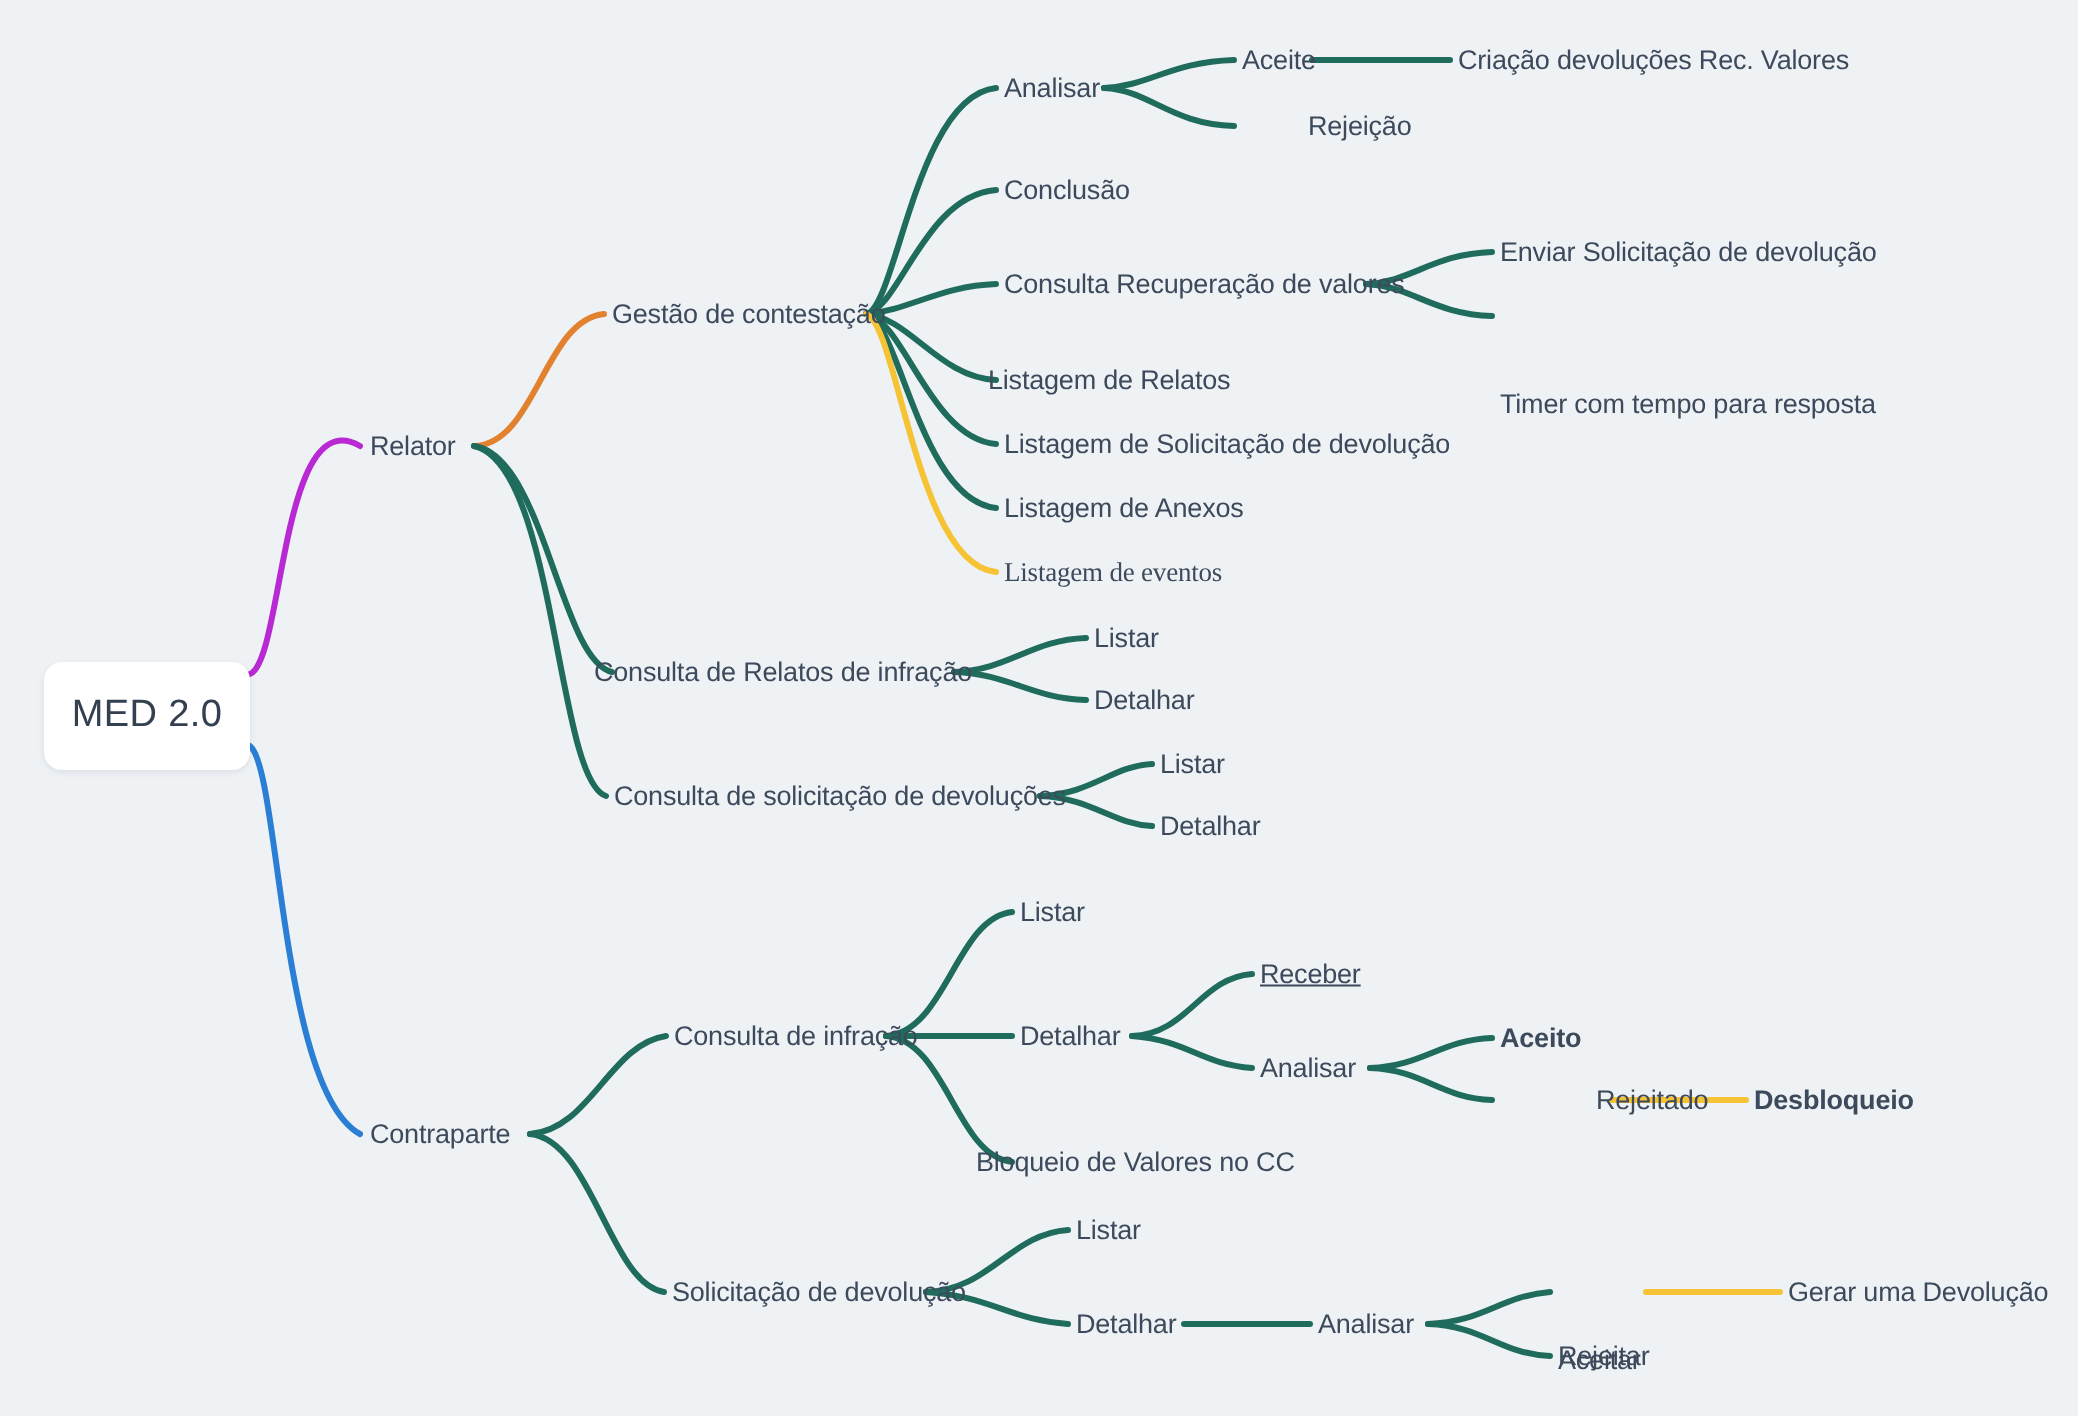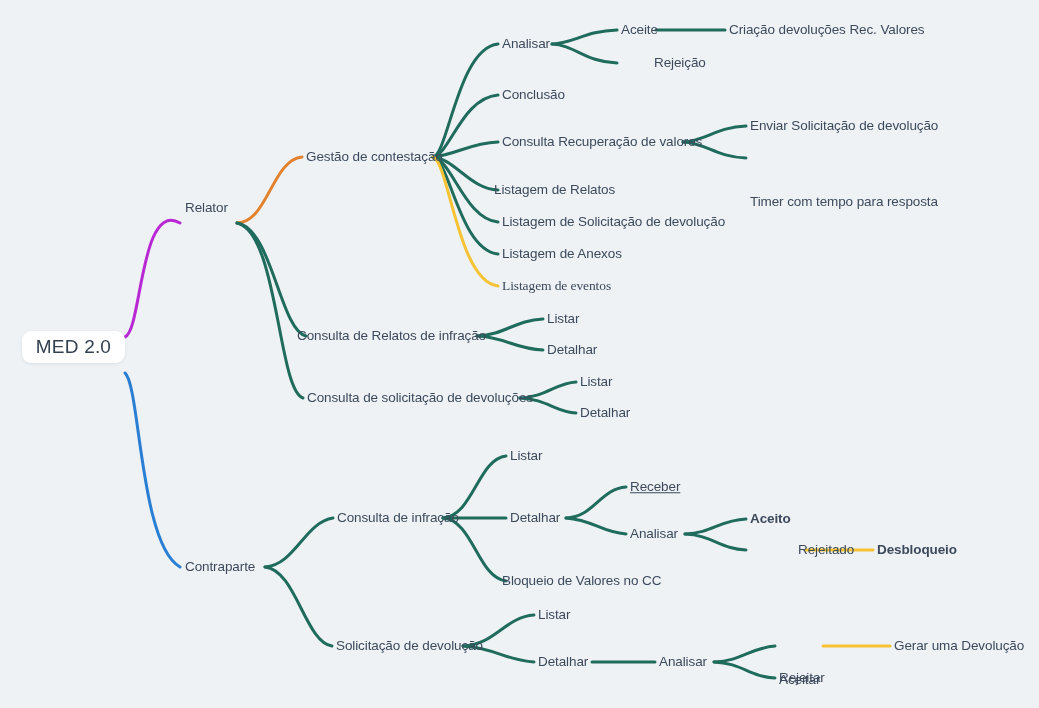--- a/index.html
+++ b/index.html
@@ -78,26 +78,26 @@
     <path d="M 685 534 C 712 535 720 549 746 550" fill="none" stroke="#1f6b5c" stroke-width="3" stroke-linecap="round"></path>
     <path d="M 806 550 L 873 550" fill="none" stroke="#f5c333" stroke-width="3" stroke-linecap="round"></path>
     <path d="M 463 646 C 495 645 505 617 534 615" fill="none" stroke="#1f6b5c" stroke-width="3" stroke-linecap="round"></path>
     <path d="M 463 646 C 495 648 505 660 534 662" fill="none" stroke="#1f6b5c" stroke-width="3" stroke-linecap="round"></path>
     <path d="M 592 662 L 655 662" fill="none" stroke="#1f6b5c" stroke-width="3" stroke-linecap="round"></path>
     <path d="M 714 662 C 742 661 750 648 775 646" fill="none" stroke="#1f6b5c" stroke-width="3" stroke-linecap="round"></path>
     <path d="M 714 662 C 742 663 750 677 775 678" fill="none" stroke="#1f6b5c" stroke-width="3" stroke-linecap="round"></path>
     <path d="M 823 646 L 890 646" fill="none" stroke="#f5c333" stroke-width="3" stroke-linecap="round"></path>
   </svg>
 
-<div class="root-node" style="left: 22px; top: 331px; width: 103px; height: 32px;">
+<div class="root-node" style="left: 22px; top: 331px; width: 103px; height: 54px;">
   <span>MED 2.0</span>
 </div>
 
 <div id="node-layer">
-    <div class="node-label" style="left: 185px; top: 208px;">Relator</div>
+    <div class="node-label" style="left: 185px; top: 223px;">Relator</div>
     <div class="node-label" style="left: 306px; top: 157px;">Gestão de contestação</div>
     <div class="node-label" style="left: 502px; top: 44px;">Analisar</div>
     <div class="node-label" style="left: 621px; top: 30px;">Aceite</div>
     <div class="node-label" style="left: 729px; top: 30px;">Criação devoluções Rec. Valores</div>
     <div class="node-label" style="left: 654px; top: 63px;">Rejeição</div>
     <div class="node-label" style="left: 502px; top: 95px;">Conclusão</div>
     <div class="node-label" style="left: 502px; top: 142px;">Consulta Recuperação de valores</div>
     <div class="node-label" style="left: 750px; top: 126px;">Enviar Solicitação de devolução</div>
     <div class="node-label" style="left: 750px; top: 158px; margin-top: 44px;">Timer com tempo para resposta</div>
     <div class="node-label" style="left: 494px; top: 190px;">Listagem de Relatos</div>
@@ -112,21 +112,21 @@
     <div class="node-label" style="left: 580px; top: 413px;">Detalhar</div>
     <div class="node-label" style="left: 185px; top: 567px;">Contraparte</div>
     <div class="node-label" style="left: 337px; top: 518px;">Consulta de infração</div>
     <div class="node-label" style="left: 510px; top: 456px;">Listar</div>
     <div class="node-label" style="left: 510px; top: 518px;">Detalhar</div>
     <div class="node-label" style="left: 630px; top: 487px; text-decoration: underline;">Receber</div>
     <div class="node-label" style="left: 630px; top: 534px;">Analisar</div>
     <div class="node-label" style="left: 750px; top: 519px; font-weight: bold;">Aceito</div>
     <div class="node-label" style="left: 750px; top: 550px; margin-left: 48px;">Rejeitado</div>
     <div class="node-label" style="left: 877px; top: 550px; font-weight: bold;">Desbloqueio</div>
-    <div class="node-label" style="left: 502px; top: 581px;">Bloqueio de Valores no CC</div>
+    <div class="node-label" style="left: 488px; top: 581px;">Bloqueio de Valores no CC</div>
     <div class="node-label" style="left: 336px; top: 646px;">Solicitação de devolução</div>
     <div class="node-label" style="left: 538px; top: 615px;">Listar</div>
     <div class="node-label" style="left: 538px; top: 662px;">Detalhar</div>
     <div class="node-label" style="left: 659px; top: 662px;">Analisar</div>
     <div class="node-label" style="left: 779px; top: 680px;">Aceitar</div>
     <div class="node-label" style="left: 894px; top: 646px;">Gerar uma Devolução</div>
     <div class="node-label" style="left: 779px; top: 678px;">Rejeitar</div>
   </div>
 
 </body></html>

